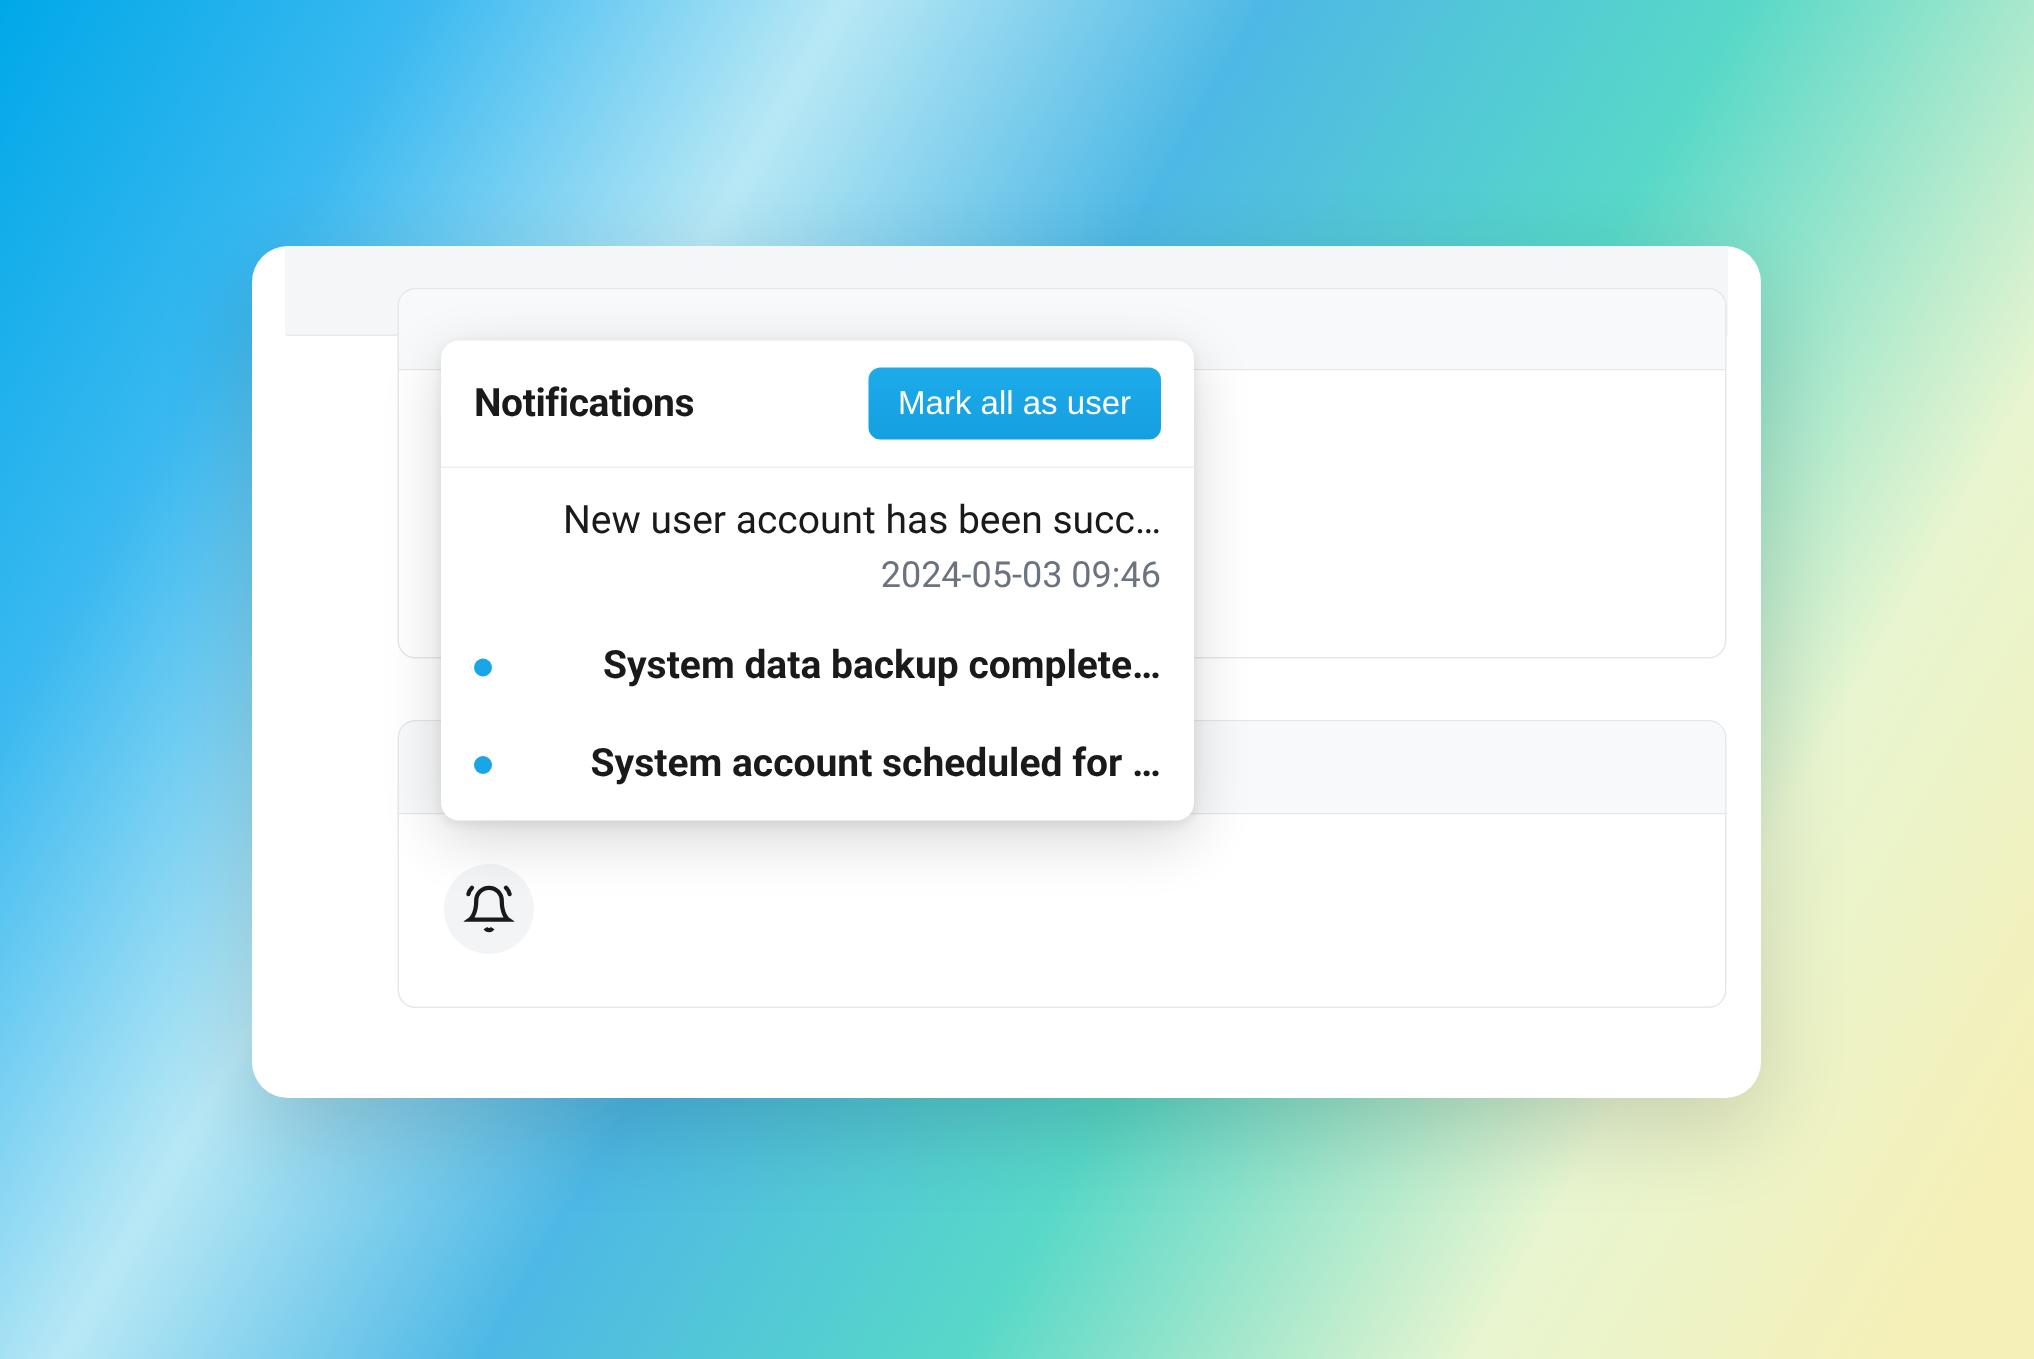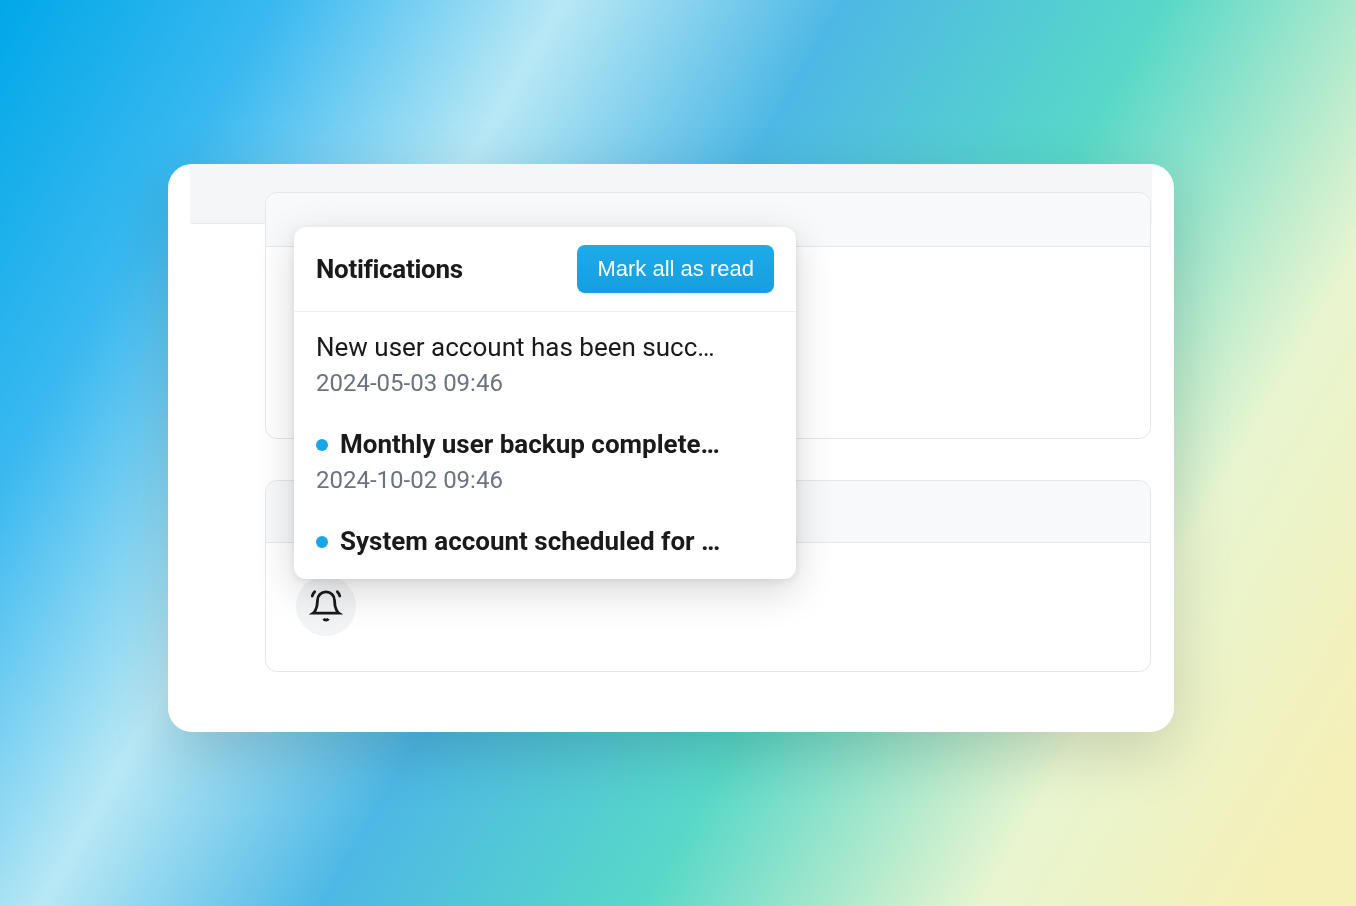--- a/index.html
+++ b/index.html
@@ -151,20 +151,21 @@
     cursor: pointer;
   }
   
   .notification-list {
     padding: 4px 0;
   }
   
   .notification-item {
     padding: 14px 22px 16px;
     cursor: pointer;
+    text-align: right;
   }
   
   .notif-title-row {
     display: flex;
     align-items: center;
     gap: 12px;
     position: relative;
   }
   
   .unread-dot {
@@ -215,36 +216,35 @@
       <path d="M18 8a6 6 0 0 0-12 0c0 7-3 9-3 9h18s-3-2-3-9"></path>
       <path d="M13.7 21a2 2 0 0 1-3.4 0"></path>
       <path d="M4 2 C3 3 2.5 4 2.3 5" stroke-linecap="round"></path>
       <path d="M20 2 C21 3 21.5 4 21.7 5" stroke-linecap="round"></path>
     </svg>
   </div>
 
   <div class="notification-popover">
     <div class="popover-header">
       <div class="popover-title">Notifications</div>
-      <button class="mark-read-btn">Mark all as read</button>
+      <button class="mark-read-btn">Mark all as user</button>
     </div>
     <div class="notification-list">
 
     <div class="notification-item">
           <div class="notif-title-row">
             <div class="notif-title">New user account has been succ…</div>
           </div>
           <div class="notif-time">2024-05-03 09:46</div>
         </div>
         <div class="notification-item">
           <div class="notif-title-row">
             <span class="unread-dot"></span>
-            <div class="notif-title unread">Monthly user backup complete…</div>
+            <div class="notif-title unread">System data backup complete…</div>
           </div>
-          <div class="notif-time">2024-10-02 09:46</div>
         </div>
         <div class="notification-item">
           <div class="notif-title-row">
             <span class="unread-dot"></span>
             <div class="notif-title unread">System account scheduled for …</div>
           </div>
         </div>
       </div>
   </div>
 </div>

